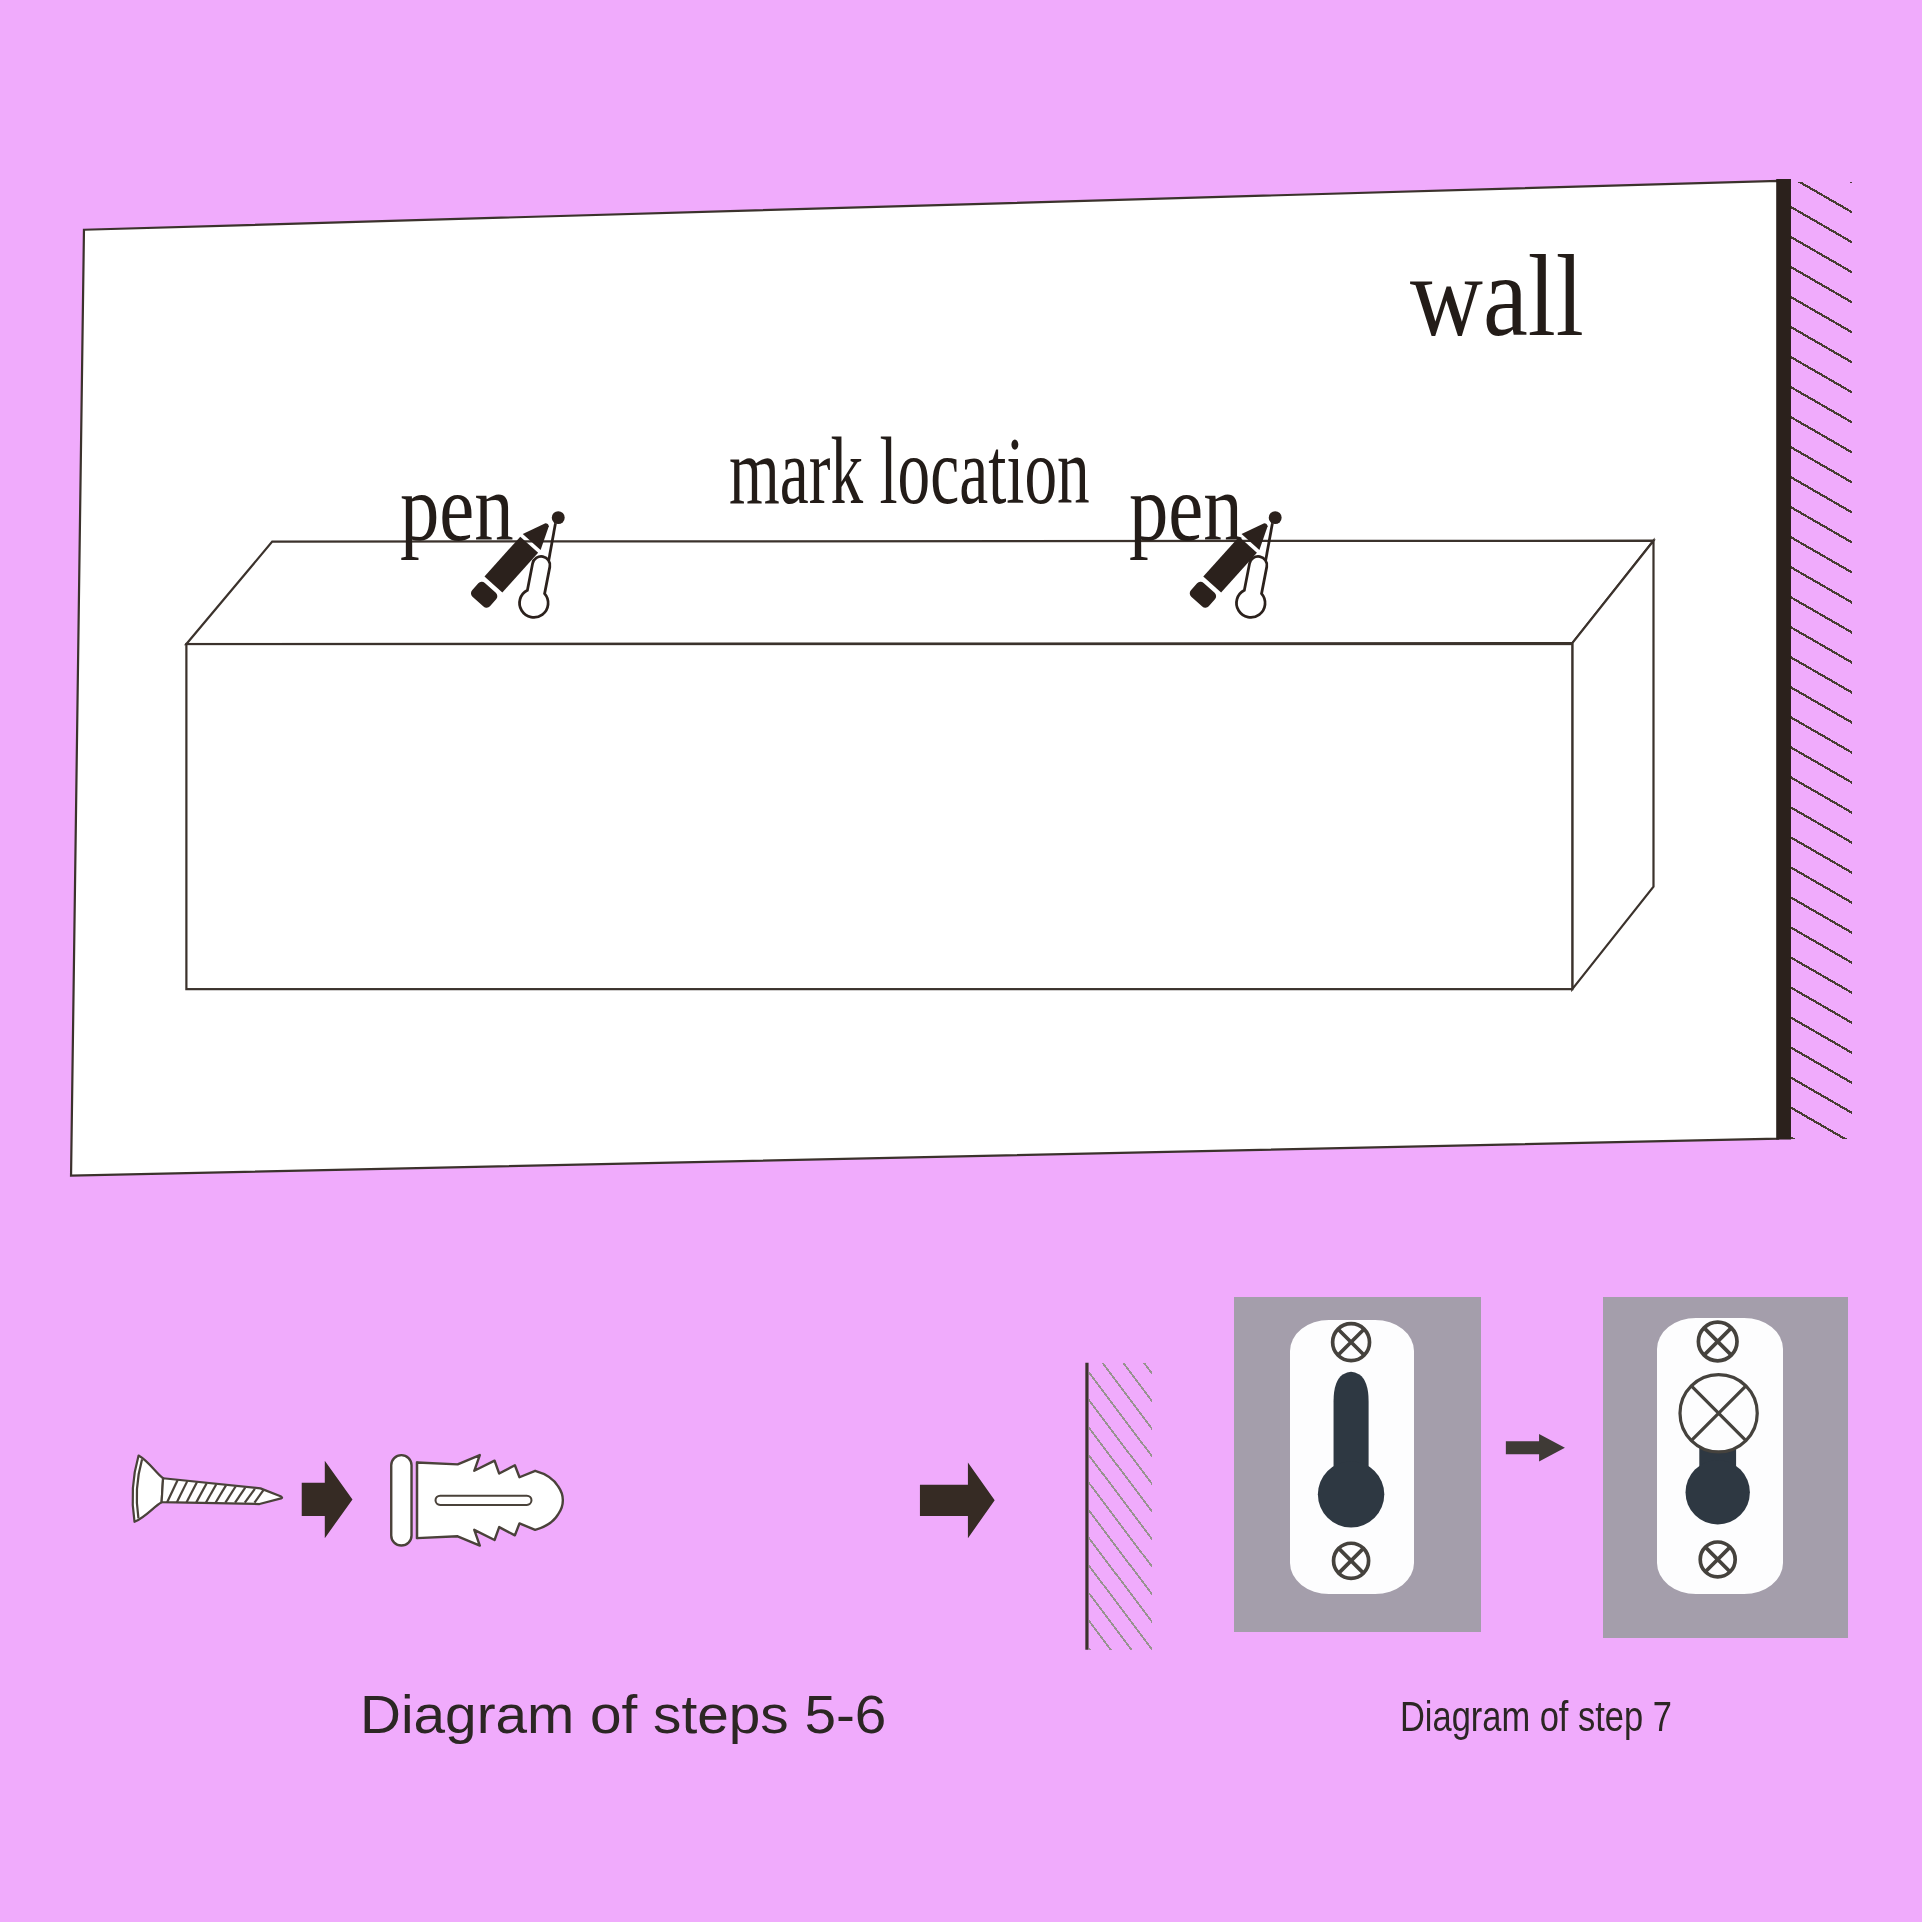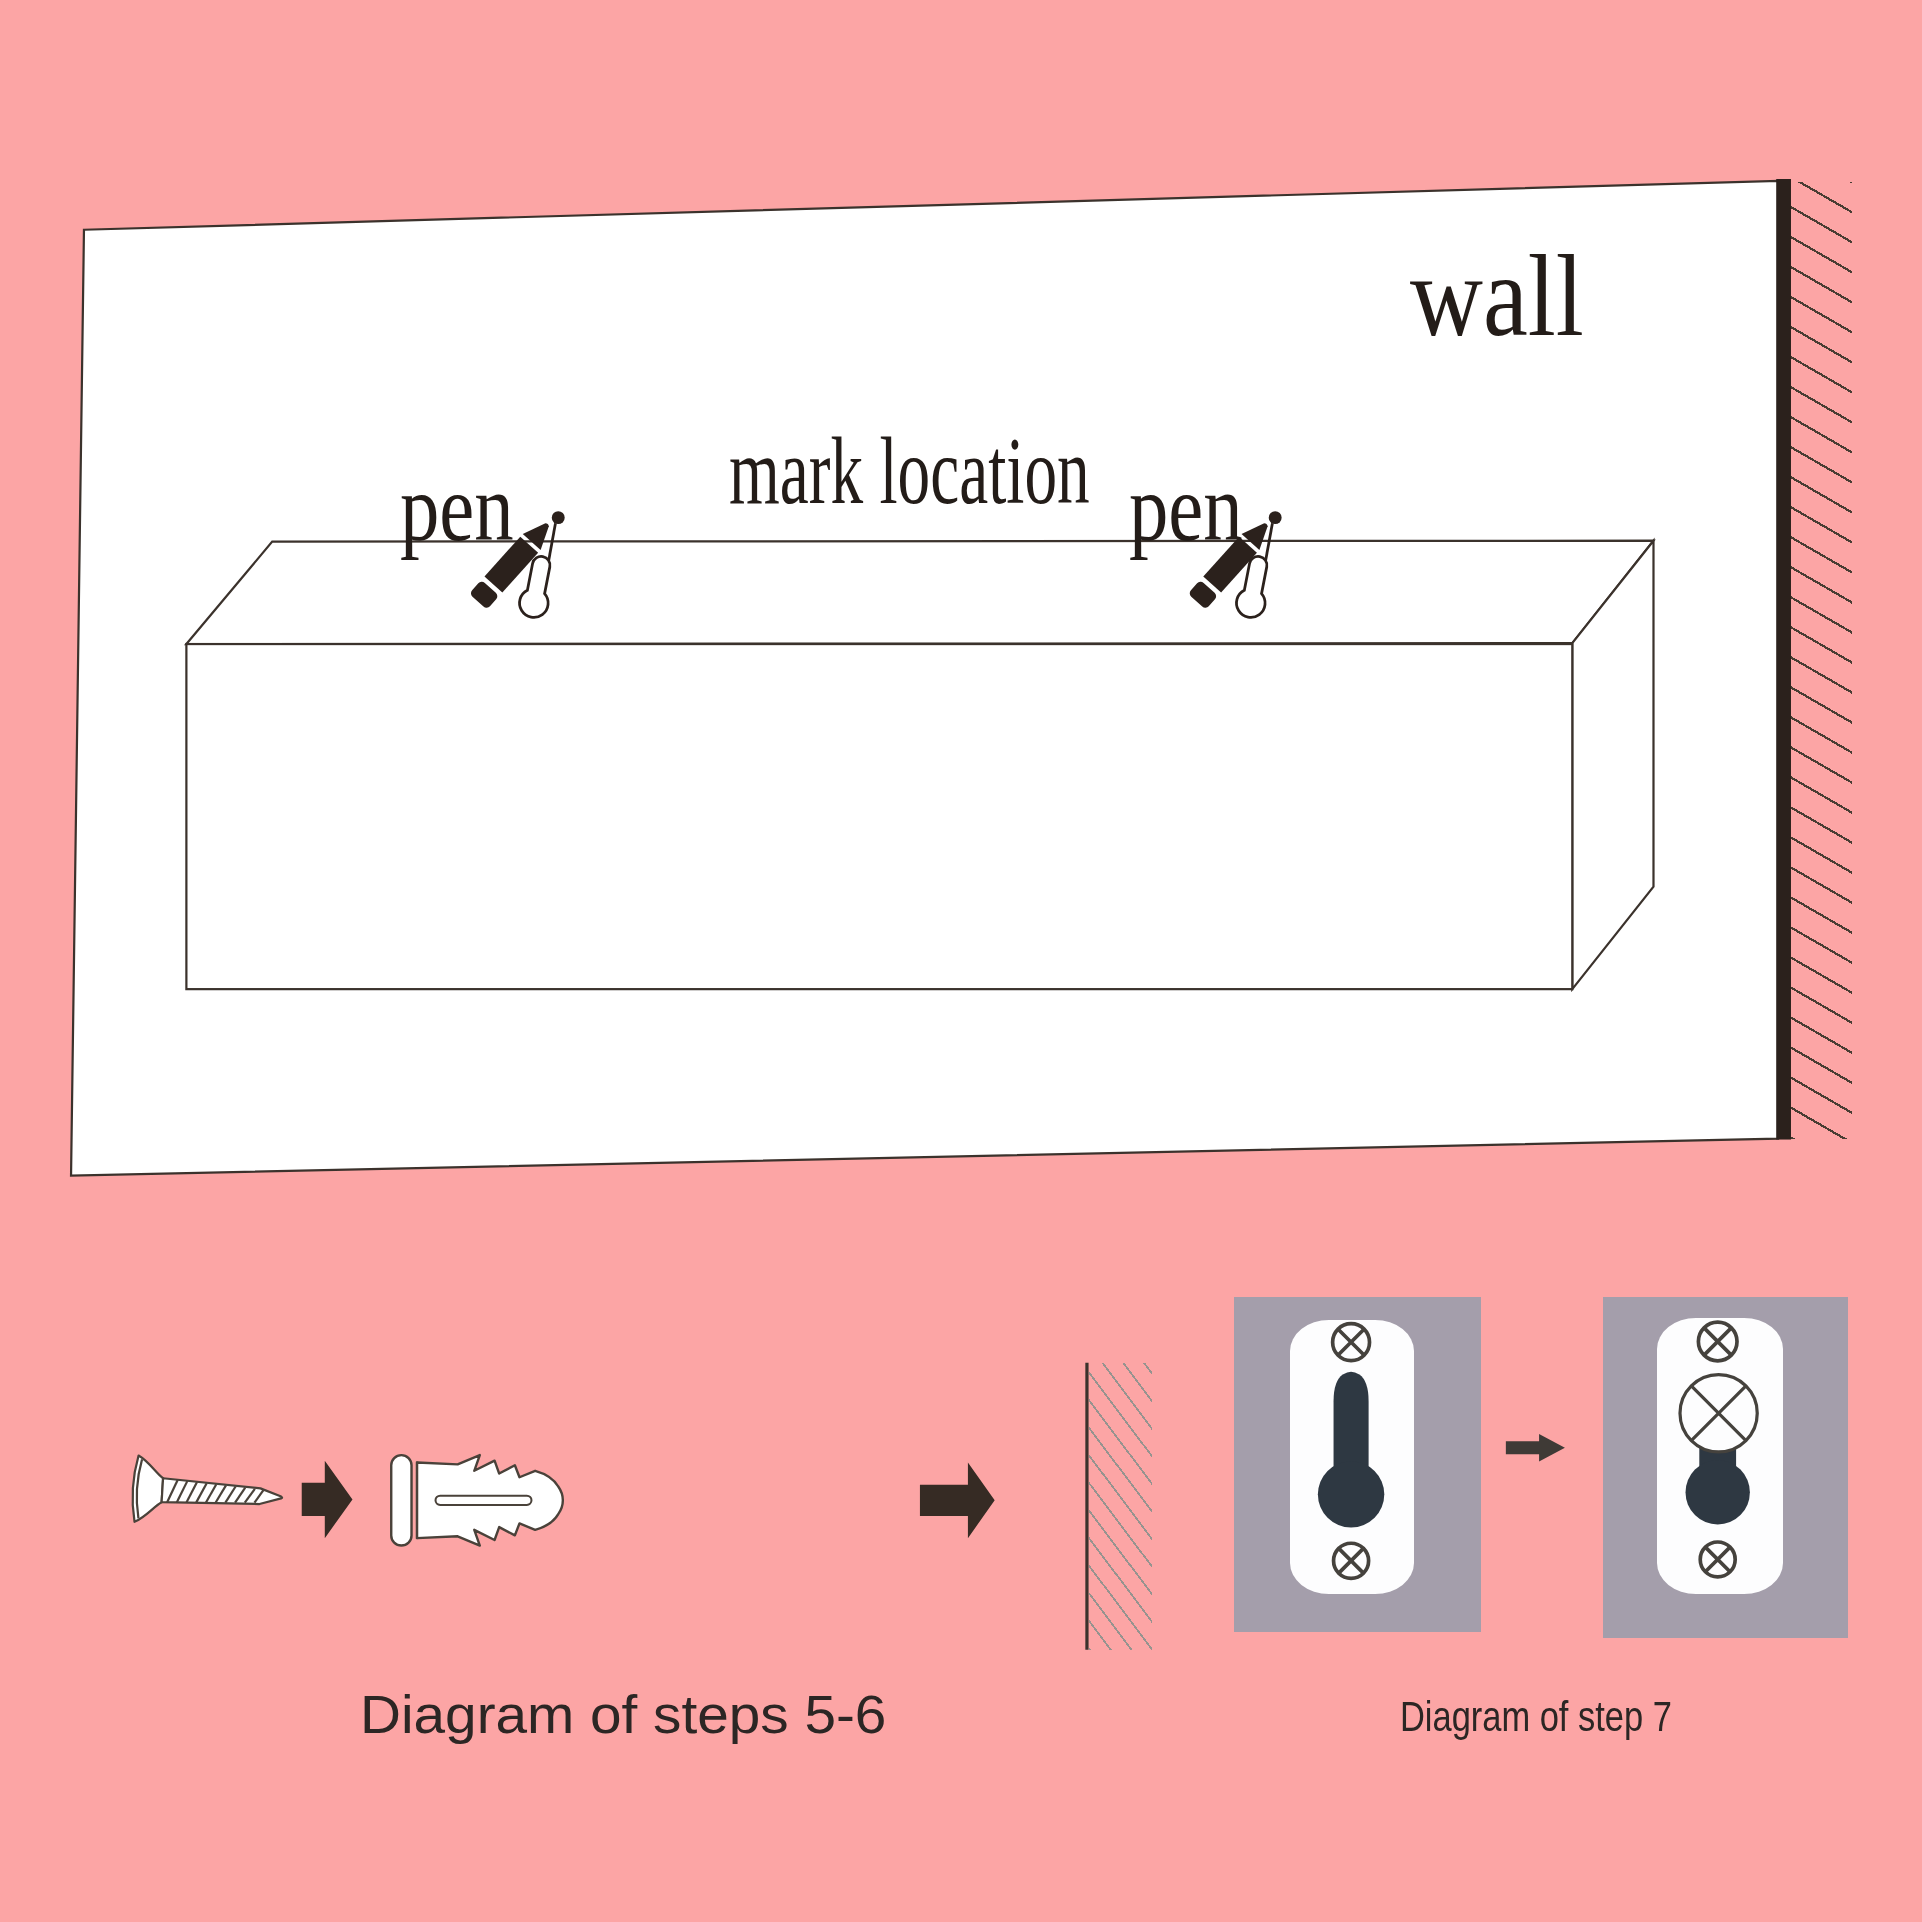--- a/index.html
+++ b/index.html
@@ -1,21 +1,21 @@
 <!DOCTYPE html>
 <html style="--line: #3b322c; --ink: #2b211c; --panelgray: #a49eab; --keyhole: #2e3842; --hatchmain: #493d33; --hatchgray: #97938f; --arrow: #362b24; --screwline: #4a423a; --xstroke: #45423d; --platewhite: #fdfdfe; --text: #231c18; --caption: #2c2624;font-size:14.8px"><head>
 <meta charset="utf-8">
 <style>
   :root{
     --line:#3b322c; --ink:#2b211c; --panelgray:#a49eab; --keyhole:#2e3842;
     --hatchmain:#493d33; --hatchgray:#97938f; --arrow:#362b24;
     --screwline:#4a423a; --xstroke:#45423d; --platewhite:#fdfdfe; --text:#231c18; --caption:#2c2624;
   }
   html,body{margin:0;padding:0;background:#fff;}
-  #canvas{position:relative;width:1922px;height:1922px;background:#fca5a5;overflow:hidden;
+  #canvas{position:relative;width:1922px;height:1922px;background:#f0abfc;overflow:hidden;
           font-family:"Liberation Sans",sans-serif;}
   .abs{position:absolute;}
   svg{display:block;}
   #art{position:absolute;left:0;top:0;z-index:2;pointer-events:none;}
   .serif{font-family:"Liberation Serif",serif;color:var(--text);line-height:1;white-space:nowrap;
          transform-origin:left top;z-index:3;}
   .caption{font-family:"Liberation Sans",sans-serif;color:var(--caption);line-height:1;white-space:nowrap;
          transform-origin:left top;z-index:3;}
   
   .hatch-main{left:1791px;top:182px;width:61px;height:957px;z-index:1;

